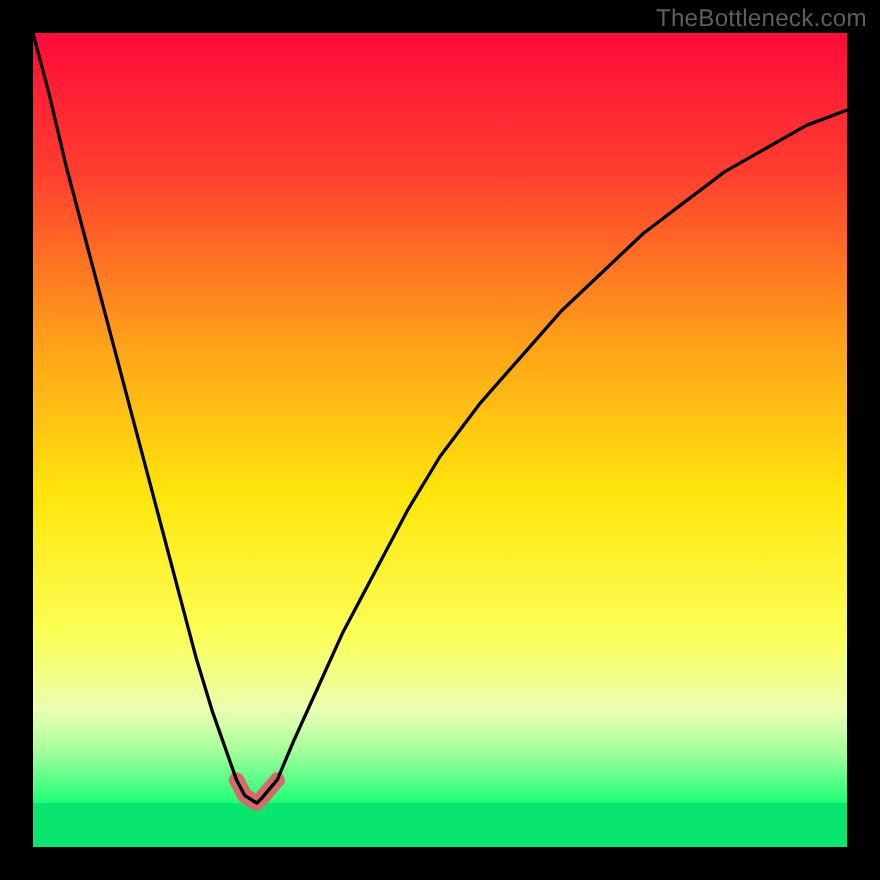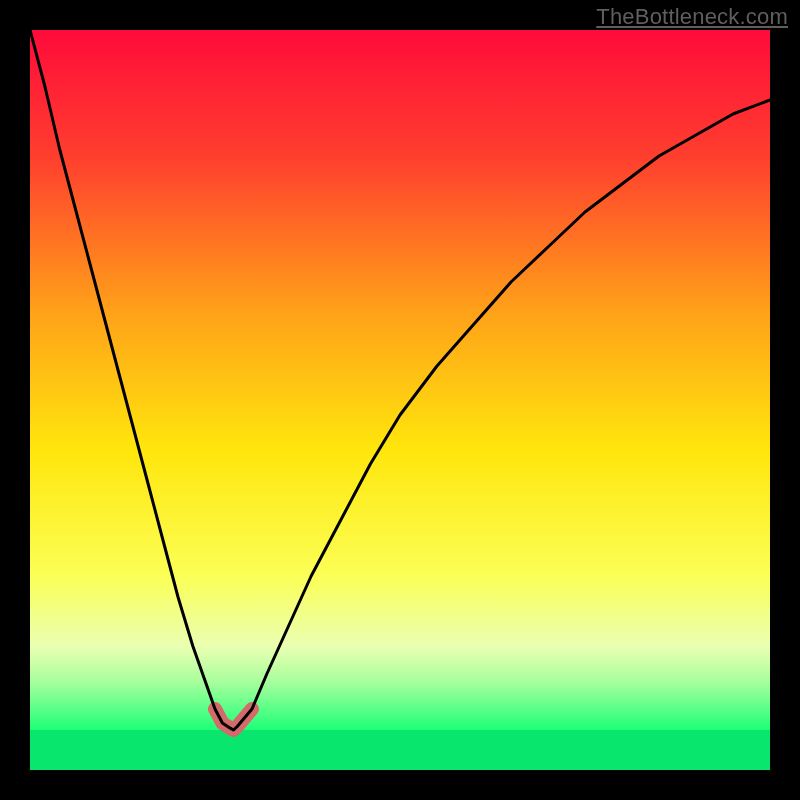--- a/index.html
+++ b/index.html
@@ -42,21 +42,20 @@
     height: 740px;
   }
   .watermark {
     position: absolute;
     top: 4px;
     right: 12px;
     color: #5f5f5f;
     font-size: 22px;
     font-weight: 400;
     letter-spacing: 0.2px;
-    text-decoration: underline;
   }
 </style>
 </head>
 <body style="background: rgb(0, 0, 0);">
 
 <div class="watermark">TheBottleneck.com</div>
 
 <div class="frame">
   <div class="gradient-body" id="grad-body" style="background: linear-gradient(rgb(255, 11, 58) 0%, rgb(255, 62, 46) 18%, rgb(255, 160, 25) 40%, rgb(255, 230, 12) 60%, rgb(251, 255, 86) 78%, rgb(234, 255, 178) 88%, rgb(169, 255, 157) 93%, rgb(30, 255, 119) 100%);"></div>
   <div class="green-strip" id="green-strip" style="background: rgb(8, 230, 110);"></div>

